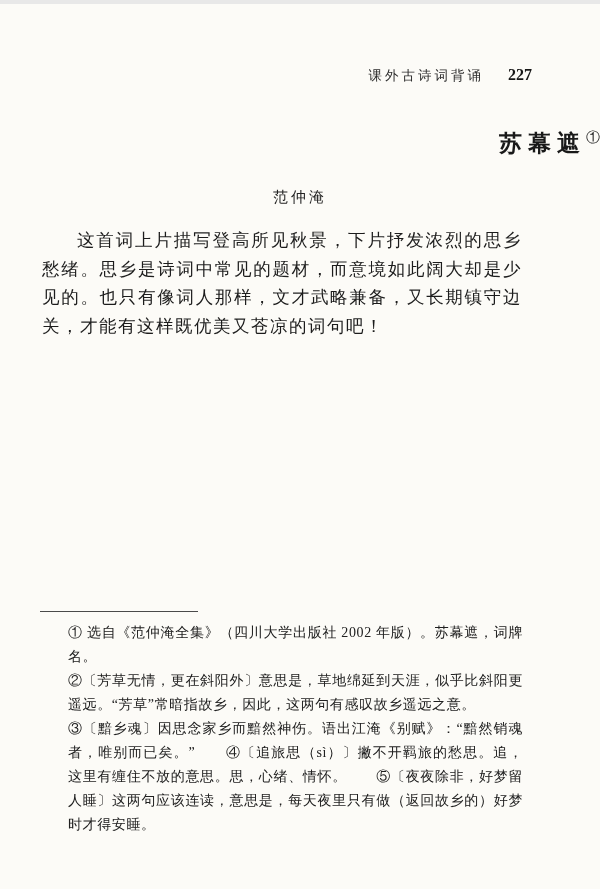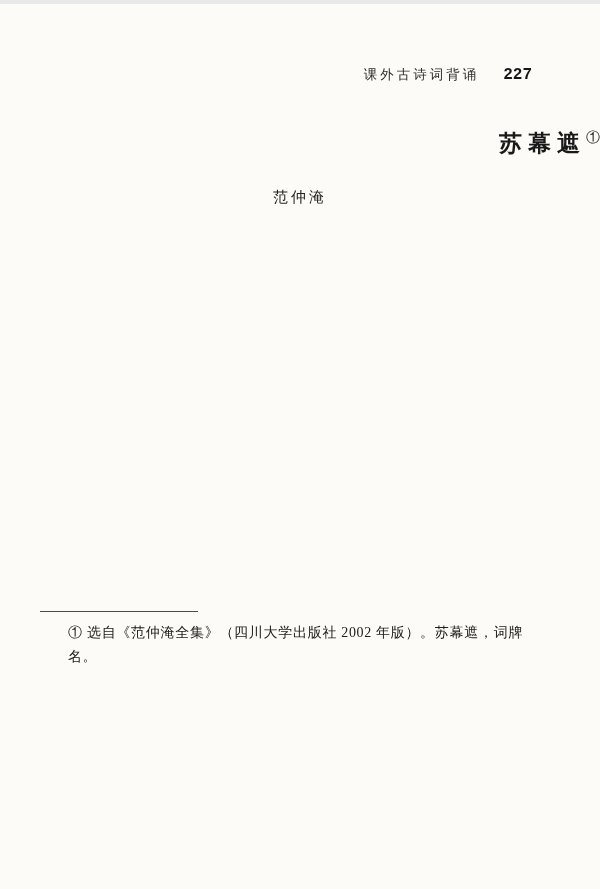--- a/index.html
+++ b/index.html
@@ -21,21 +21,21 @@
     display: flex;
     align-items: baseline;
     gap: 24px;
   }
   .running-head .section {
     font-size: 13.5px;
     letter-spacing: 3px;
     color: #2b2b2b;
   }
   .running-head .page-number {
-    font-family: Liberation Mono, monospace;
+    font-family: Liberation Serif, serif;
     font-weight: bold;
     font-size: 16px;
     color: #161616;
   }
   
   .poem-title {
     position: absolute;
     top: 124px;
     left: 0;
     width: 100%;
@@ -113,21 +113,24 @@
 
   <div class="running-head">
     <span class="section">课外古诗词背诵</span>
     <span class="page-number">227</span>
   </div>
 
   <h1 class="poem-title"><span>苏幕遮</span><span class="note-ref">①</span></h1>
 
   <div class="poem-author">范仲淹</div>
 
+  <p class="intro-paragraph">这首词上片描写登高所见秋景，下片抒发浓烈的思乡愁绪。思乡是诗词中常见的题材，而意境如此阔大却是少见的。也只有像词人那样，文才武略兼备，又长期镇守边关，才能有这样既优美又苍凉的词句吧！</p>
 
 
   <div class="footnote-rule"></div>
 
   <div class="footnotes">
     <p>① 选自《范仲淹全集》（四川大学出版社 2002 年版）。苏幕遮，词牌名。</p>
+    <p>②〔芳草无情，更在斜阳外〕意思是，草地绵延到天涯，似乎比斜阳更遥远。“芳草”常暗指故乡，因此，这两句有感叹故乡遥远之意。</p>
+    <p>③〔黯乡魂〕因思念家乡而黯然神伤。语出江淹《别赋》：“黯然销魂者，唯别而已矣。”　　④〔追旅思（sì）〕撇不开羁旅的愁思。追，这里有缠住不放的意思。思，心绪、情怀。　　⑤〔夜夜除非，好梦留人睡〕这两句应该连读，意思是，每天夜里只有做（返回故乡的）好梦时才得安睡。</p>
   </div>
 
 </div>
 
 </body></html>

